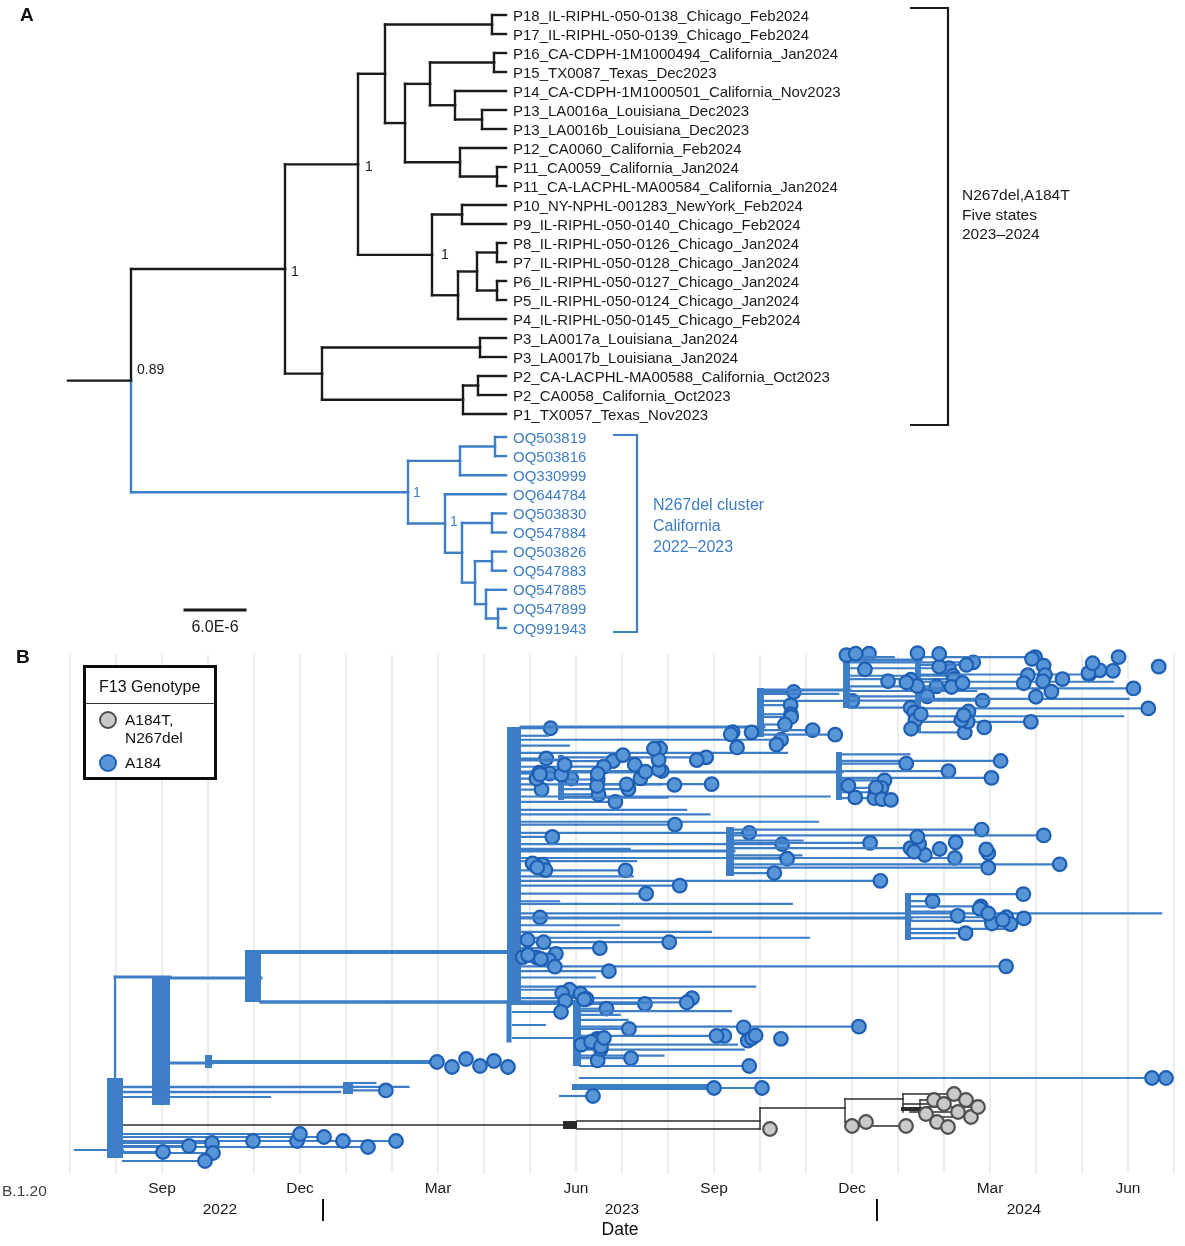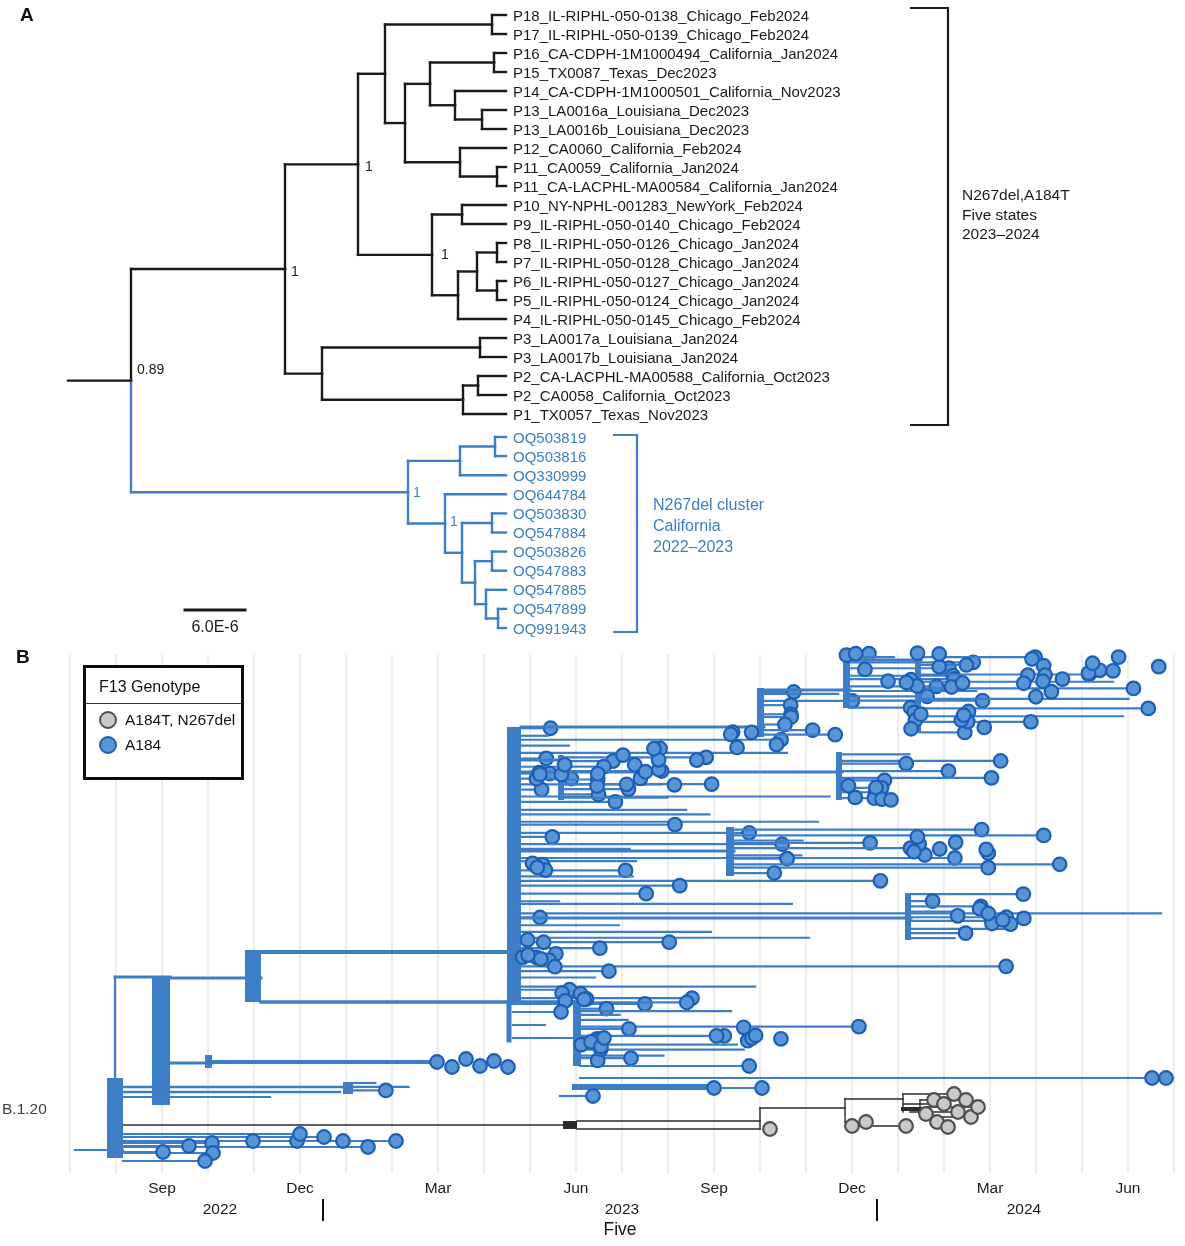--- a/index.html
+++ b/index.html
@@ -1,27 +1,27 @@
 <!DOCTYPE html>
 <html><head>
 <meta charset="utf-8">
 <style>
   html,body{margin:0;padding:0;}
   body{width:1185px;height:1246px;position:relative;background:#fff;
        font-family:"Liberation Sans",sans-serif;overflow:hidden;}
   svg{position:absolute;left:0;top:0;z-index:0;}
   .ov{position:absolute;z-index:2;}
   .panel-letter{font-size:19px;font-weight:bold;color:#111;}
-  .legend{left:83px;top:665px;width:161px;height:115px;border:3px solid #0d0d0d;
+  .legend{left:83px;top:665px;width:134px;height:115px;border:3px solid #0d0d0d;
           background:#fff;box-sizing:border-box;}
   .legend-title{font-size:16px;color:#111;padding:10px 0 7px 13px;
                 border-bottom:1.5px solid #333;}
   .legend-entry{display:flex;align-items:flex-start;gap:8px;padding:7px 0 0 13px;font-size:15.5px;color:#111;}
   .swatch{width:14px;height:14px;border-radius:50%;border:2.5px solid #444;flex:0 0 auto;}
-  .b120{left:2px;top:1100px;font-size:15.5px;color:#3f3f3f;}
+  .b120{left:2px;top:1182px;font-size:15.5px;color:#3f3f3f;}
   .date-title{left:570px;top:1219px;width:100px;text-align:center;font-size:17.5px;color:#111;}
 </style>
 </head>
 <body>
 
 <svg id="fig" width="1185" height="1246" viewBox="0 0 1185 1246">
     <line x1="70" y1="655" x2="70" y2="1173" stroke="#d9d9d9" stroke-width="1" stroke-linecap="square"></line>
     <line x1="116" y1="655" x2="116" y2="1173" stroke="#d9d9d9" stroke-width="1" stroke-linecap="square"></line>
     <line x1="162" y1="655" x2="162" y2="1173" stroke="#d9d9d9" stroke-width="1" stroke-linecap="square"></line>
     <line x1="208" y1="655" x2="208" y2="1173" stroke="#d9d9d9" stroke-width="1" stroke-linecap="square"></line>
@@ -684,13 +684,13 @@
     <span>A184T, N267del</span>
   </div>
   <div class="legend-entry">
     <span class="swatch" style="background: rgb(87, 149, 214); border-color: rgb(29, 95, 181);"></span>
     <span>A184</span>
   </div>
 </div>
 
 <div class="ov b120">B.1.20</div>
 
-<div class="ov date-title">Five</div>
+<div class="ov date-title">Date</div>
 
 </body></html>

